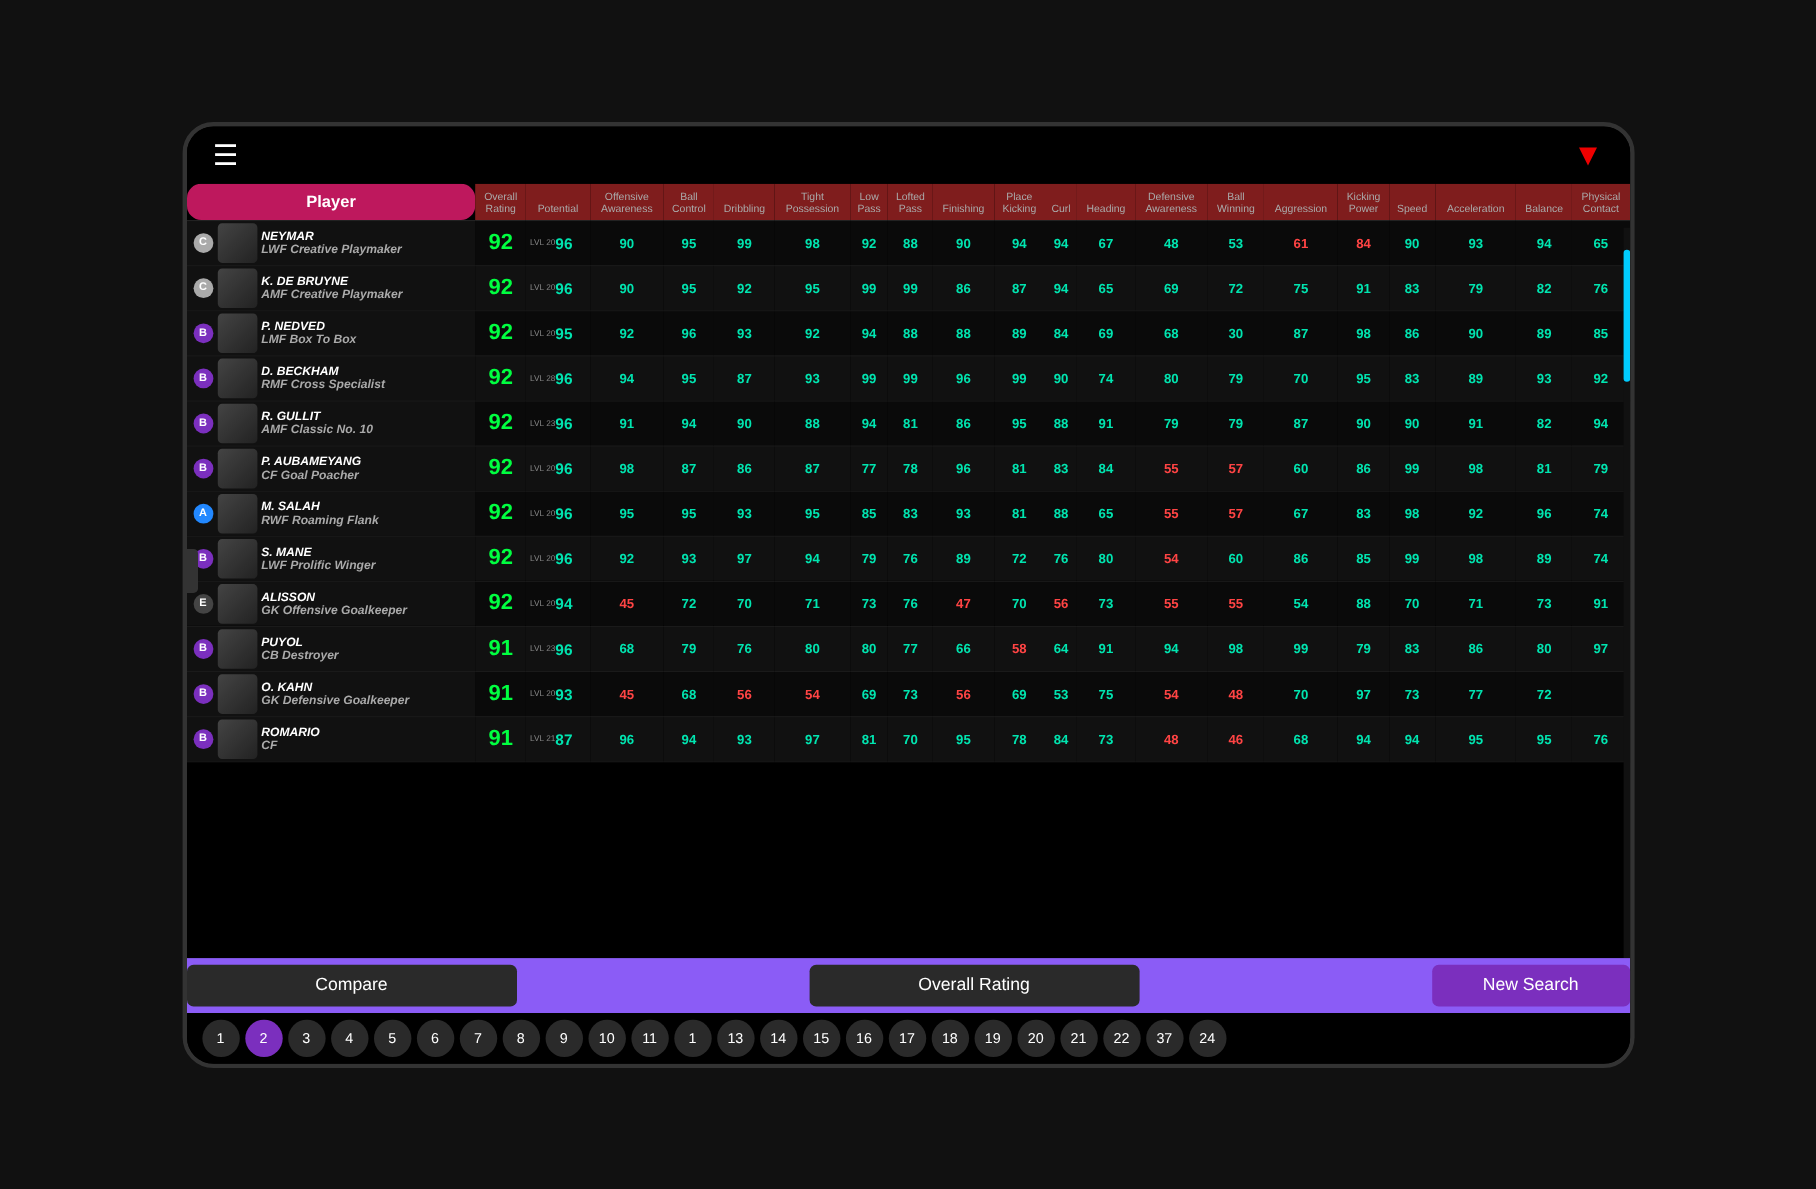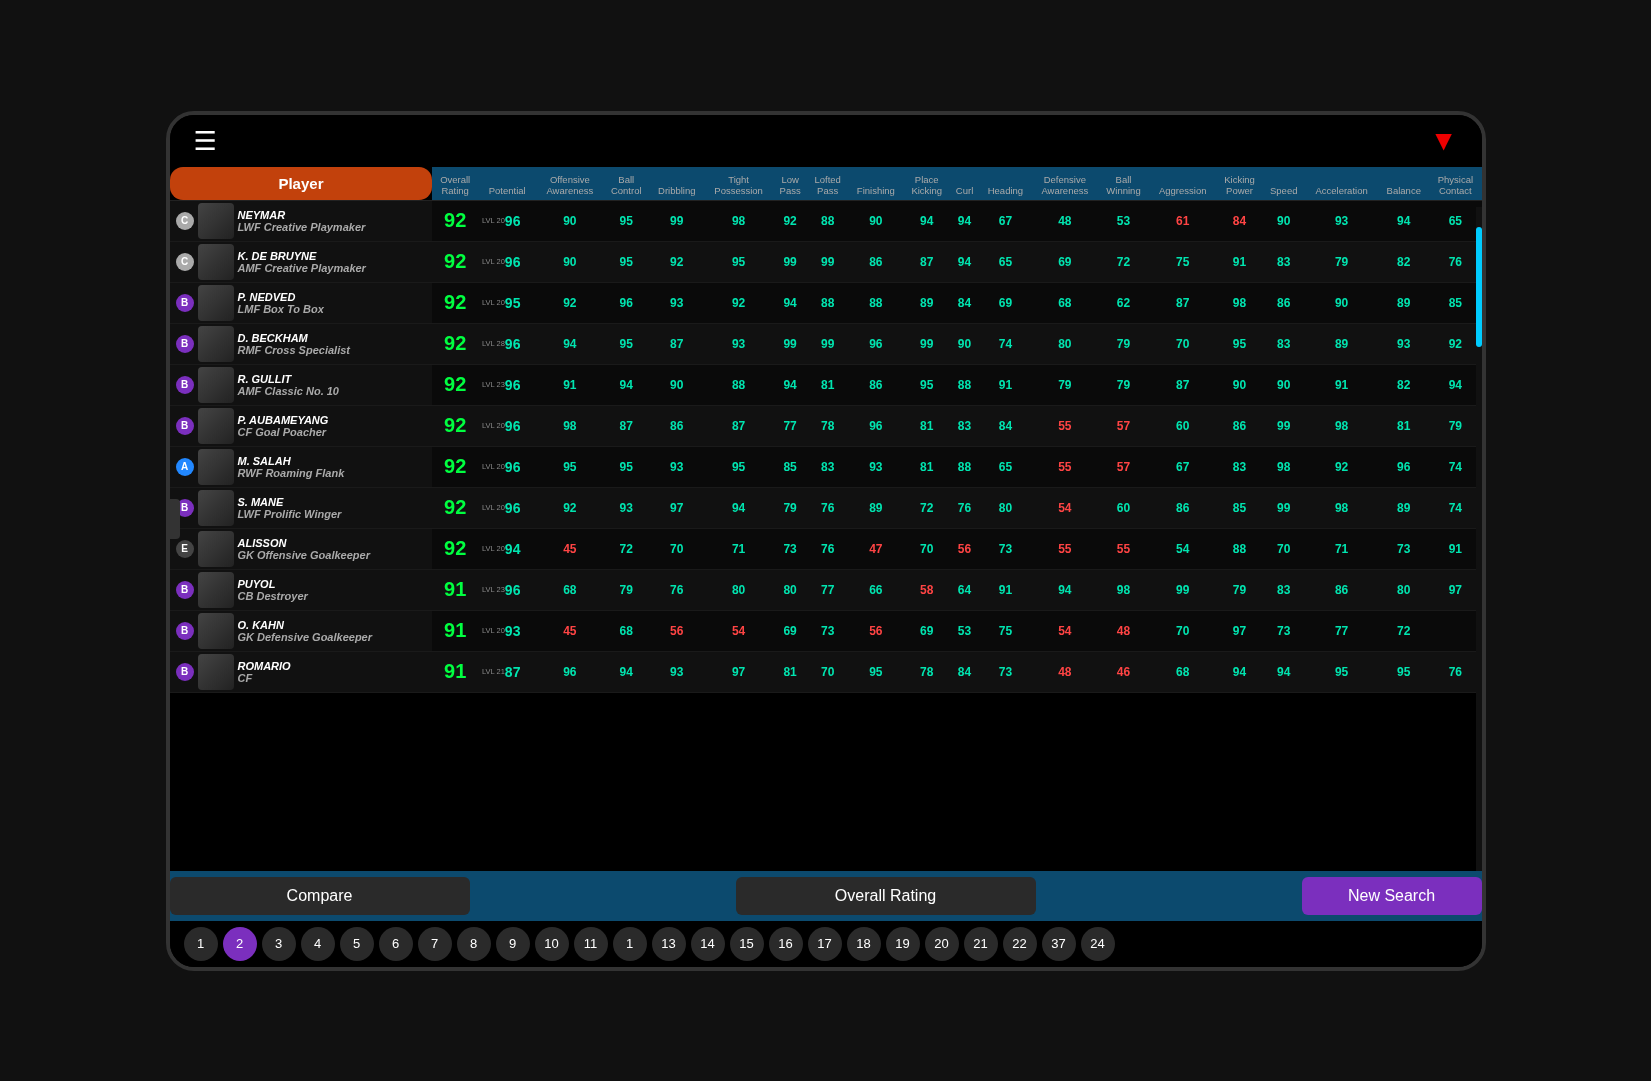--- a/index.html
+++ b/index.html
@@ -52,32 +52,32 @@
       height: 100%;
       overflow-x: hidden;
       overflow-y: hidden;
     }
     table {
       width: 100%;
       border-collapse: collapse;
       font-size: 11px;
     }
     thead tr th {
-      background: #0c4a6e;
+      background: #7f1d1d;
       color: #aaa;
       text-align: center;
       padding: 4px 3px;
       font-size: 9.5px;
       font-weight: normal;
       white-space: nowrap;
       border-bottom: 1px solid #222;
       vertical-align: bottom;
     }
     thead tr th.player-col {
-      background: #c2410c;
+      background: #be185d;
       color: #fff;
       font-size: 15px;
       font-weight: bold;
       text-align: center;
       padding: 8px 12px;
       min-width: 170px;
       border-radius: 13px;
     }
     tbody tr {
       border-bottom: 1px solid #1a1a1a;
@@ -159,21 +159,21 @@
     }
     .scrollbar-thumb {
       width: 6px;
       height: 120px;
       background: #00ccff;
       border-radius: 3px;
       position: absolute;
       top: 20px;
     }
     .bottom-bar {
-      background: #0c4a6e;
+      background: #8b5cf6;
       display: flex;
       align-items: center;
       justify-content: space-between;
       padding: 6px 0;
       flex-shrink: 0;
       gap: 24px;
     }
     .compare-btn {
       background: #2a2a2a;
       color: #fff;
@@ -383,21 +383,21 @@
               <td>96</td>
               <td>93</td>
               <td>92</td>
               <td>94</td>
               <td>88</td>
               <td>88</td>
               <td>89</td>
               <td>84</td>
               <td>69</td>
               <td>68</td>
-              <td>62</td>
+              <td>30</td>
               <td>87</td>
               <td>98</td>
               <td>86</td>
               <td>90</td>
               <td>89</td>
               <td>85</td>
             </tr>
             <tr>
               <td class="player-cell">
     <div class="player-badge">

